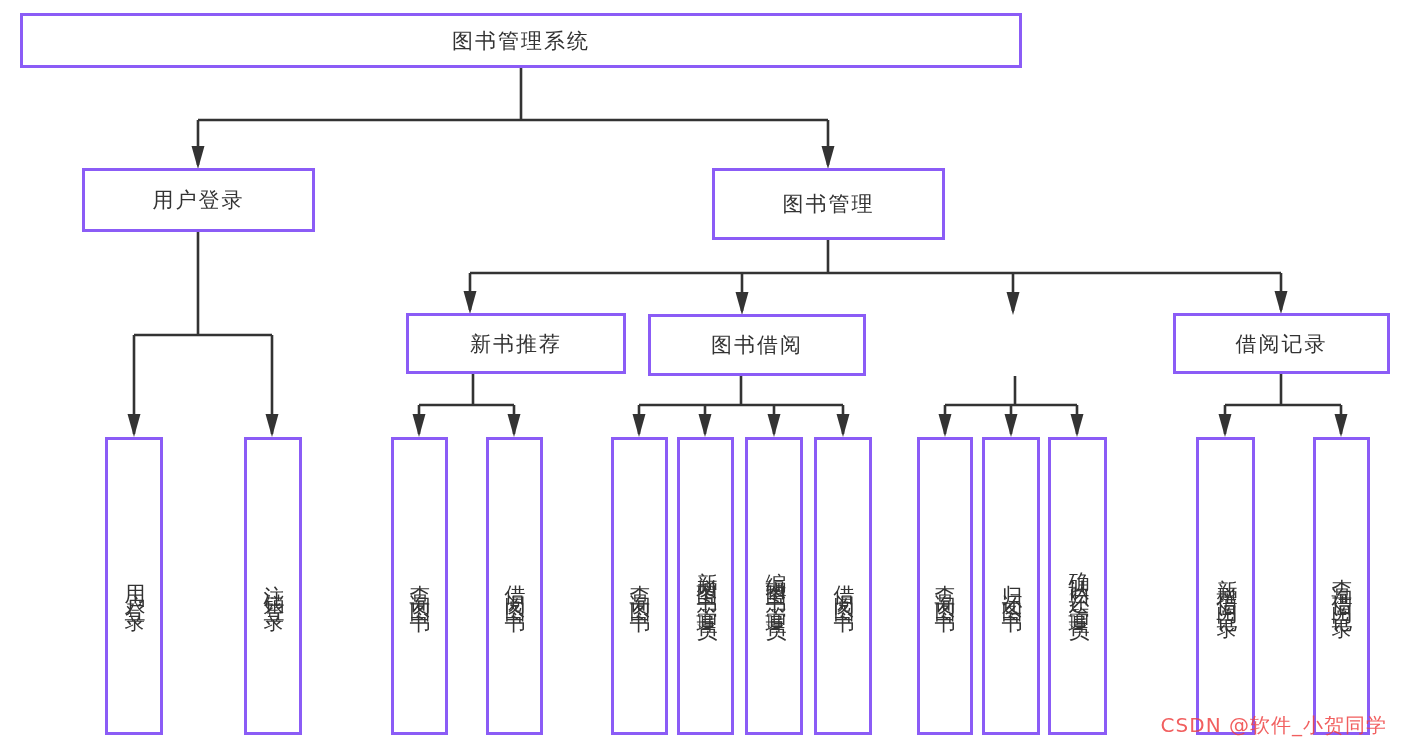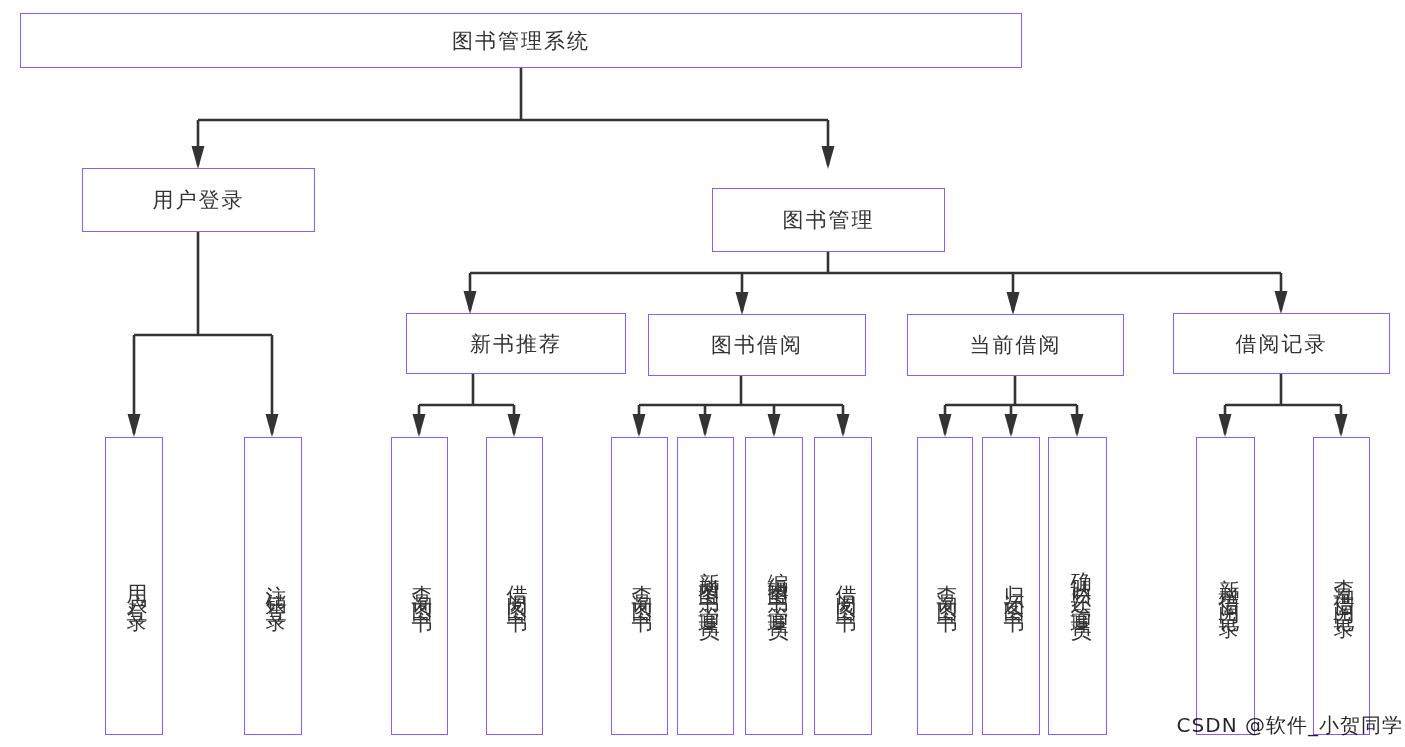--- a/index.html
+++ b/index.html
@@ -10,21 +10,21 @@
     height:747px;
     background:#ffffff;
     font-family:"DejaVu Sans","Liberation Sans",sans-serif;
     color:#333333;
     overflow:hidden;
   }
   .connectors { position:absolute; left:0; top:0; width:1405px; height:747px; z-index:1; }
   .node {
     position:absolute;
     background:#ffffff;
-    border:1px solid #8b5cf6;
+    border:3px solid #8b5cf6;
     z-index:2;
     display:flex;
     align-items:center;
     justify-content:center;
     font-size:21px;
     letter-spacing:2px;
     color:#333333;
     white-space:nowrap;
   }
   .v-node {
@@ -32,26 +32,26 @@
     writing-mode:vertical-rl;
     text-orientation:mixed;
     text-align:center;
     letter-spacing:9px;
     line-height:50px;
     font-size:21px;
     white-space:normal;
   }
   .watermark {
     position:absolute;
-    right:2px;
+    right:18px;
     bottom:8px;
     z-index:3;
     font-size:20px;
     letter-spacing:1px;
-    color:#000000;
+    color:#ef4444;
     opacity:0.85;
     white-space:nowrap;
   }
 </style>
 </head>
 <body>
 
 <div class="canvas">
 
   <svg class="connectors" viewBox="0 0 1405 747" xmlns="http://www.w3.org/2000/svg">
@@ -90,25 +90,24 @@
       <polygon points="1004.5,414 1017.5,414 1011,437"></polygon>
       <polygon points="1070.5,414 1083.5,414 1077,437"></polygon>
       <polygon points="1218.5,414 1231.5,414 1225,437"></polygon>
       <polygon points="1334.5,414 1347.5,414 1341,437"></polygon>
     </g>
   </svg>
 
   <div class="node" style="left:20px; top:13px; width:1002px; height:55px;">图书管理系统</div>
 
   <div class="node" style="left:82px; top:168px; width:233px; height:64px;">用户登录</div>
-  <div class="node" style="left:712px; top:168px; width:233px; height:64px;margin-top:20px;">图书管理</div>
+  <div class="node" style="left:712px; top:168px; width:233px; height:72px;">图书管理</div>
 
   <div class="node" style="left:363px; top:313px; width:220px; height:61px;margin-left:43px;">新书推荐</div>
   <div class="node" style="left:632px; top:314px; width:218px; height:62px;margin-left:16px;">图书借阅</div>
-  <div class="node" style="left:907px; top:314px; width:217px; height:62px;">当前借阅</div>
   <div class="node" style="left:1173px; top:313px; width:217px; height:61px;">借阅记录</div>
 
   <div class="node v-node" style="left:105px; top:437px; width:58px; height:298px;">用户登录</div>
   <div class="node v-node" style="left:244px; top:437px; width:58px; height:298px;">注销登录</div>
 
   <div class="node v-node" style="left:391px; top:437px; width:57px; height:298px;">查询图书</div>
   <div class="node v-node" style="left:486px; top:437px; width:57px; height:298px;">借阅图书</div>
 
   <div class="node v-node" style="left:611px; top:437px; width:57px; height:298px;">查询图书</div>
   <div class="node v-node" style="left:677px; top:437px; width:57px; height:298px; letter-spacing:7px; line-height:48px;">新增图书（管理员）</div>

